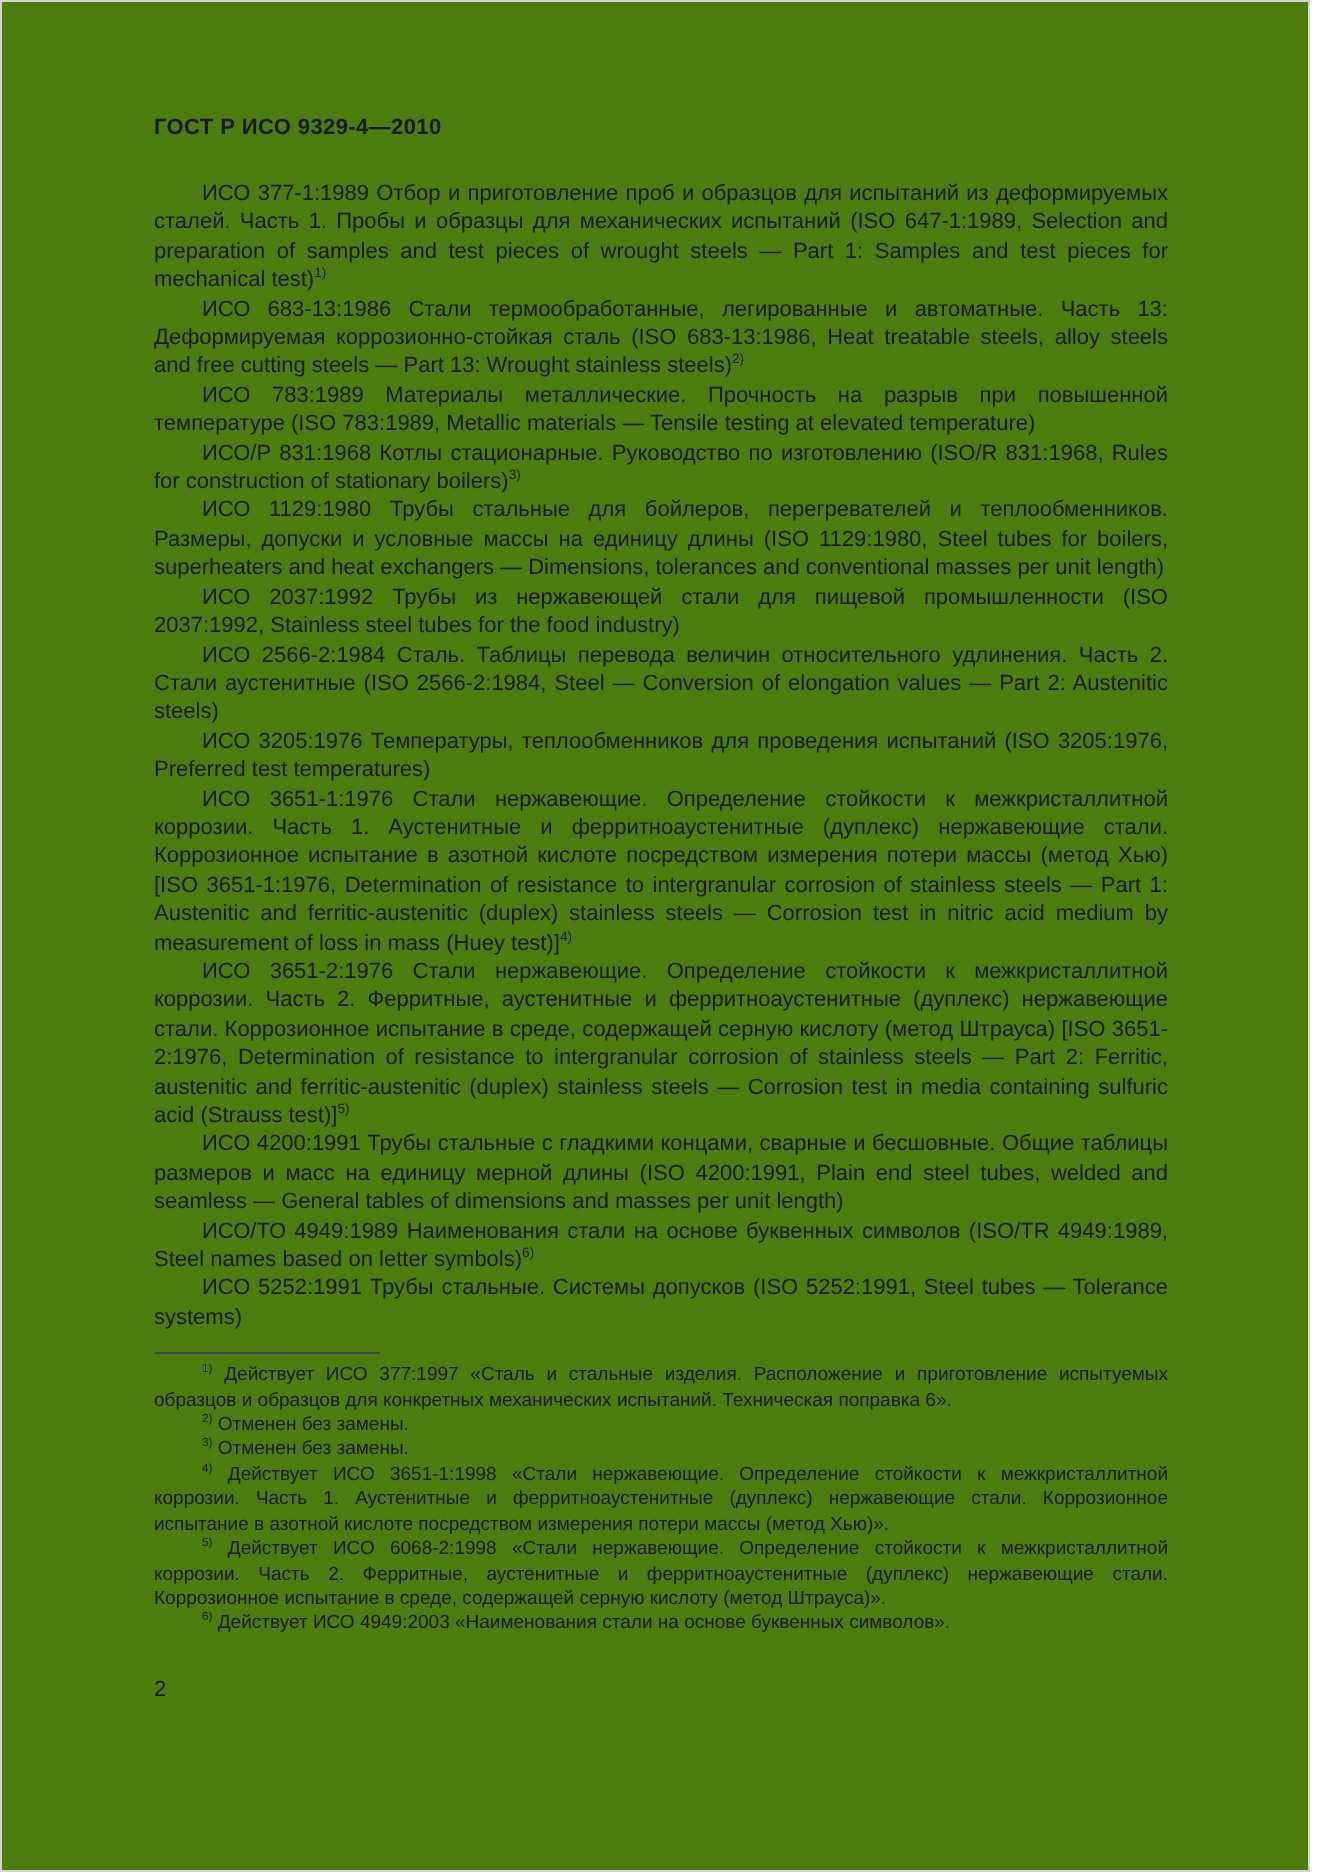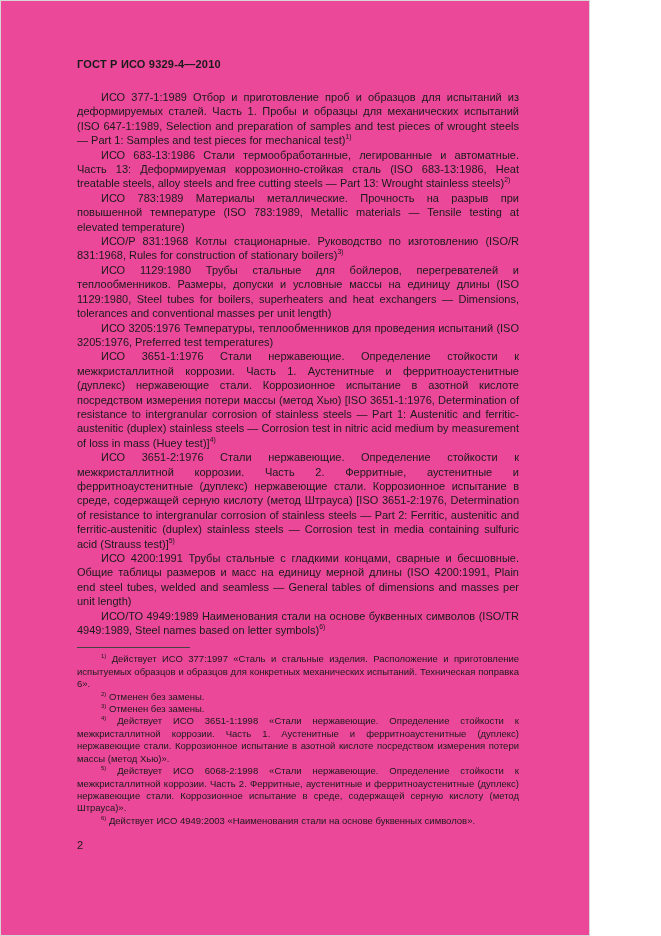--- a/index.html
+++ b/index.html
@@ -1,20 +1,20 @@
 <!DOCTYPE html>
 <html><head>
 <meta charset="utf-8">
 <style>
   * { box-sizing: border-box; }
   html, body { margin: 0; padding: 0; background: #ffffff; }
   .page {
-    width: 590px;
+    width: 655px;
     height: 936px;
-    background: #ec4899;
+    background: #4d7c0f;
     color: #1a1a1a;
     font-family: "Liberation Sans", sans-serif;
     position: relative;
     padding: 57px 70px 0 76px;
     border: 1px solid #d6d6d6;
   }
   .doc-header {
     font-size: 11px;
     font-weight: bold;
     letter-spacing: 0.2px;
@@ -59,25 +59,28 @@
 <div class="page">
 
   <div class="doc-header">ГОСТ Р ИСО 9329-4—2010</div>
 
   <div class="body-text">
     <p class="para"><span>ИСО 377-1:1989 Отбор и приготовление проб и образцов для испытаний из деформируемых сталей. Часть 1. Пробы и образцы для механических испытаний (ISO 647-1:1989, Selection and preparation of samples and test pieces of wrought steels — Part 1: Samples and test pieces for mechanical test)</span><sup class="fnref">1)</sup></p>
     <p class="para"><span>ИСО 683-13:1986 Стали термообработанные, легированные и автоматные. Часть 13: Деформируемая коррозионно-стойкая сталь (ISO 683-13:1986, Heat treatable steels, alloy steels and free cutting steels — Part 13: Wrought stainless steels)</span><sup class="fnref">2)</sup></p>
     <p class="para"><span>ИСО 783:1989 Материалы металлические. Прочность на разрыв при повышенной температуре (ISO 783:1989, Metallic materials — Tensile testing at elevated temperature)</span></p>
     <p class="para"><span>ИСО/Р 831:1968 Котлы стационарные. Руководство по изготовлению (ISO/R 831:1968, Rules for construction of stationary boilers)</span><sup class="fnref">3)</sup></p>
     <p class="para"><span>ИСО 1129:1980 Трубы стальные для бойлеров, перегревателей и теплообменников. Размеры, допуски и условные массы на единицу длины (ISO 1129:1980, Steel tubes for boilers, superheaters and heat exchangers — Dimensions, tolerances and conventional masses per unit length)</span></p>
+    <p class="para"><span>ИСО 2037:1992 Трубы из нержавеющей стали для пищевой промышленности (ISO 2037:1992, Stainless steel tubes for the food industry)</span></p>
+    <p class="para"><span>ИСО 2566-2:1984 Сталь. Таблицы перевода величин относительного удлинения. Часть 2. Стали аустенитные (ISO 2566-2:1984, Steel — Conversion of elongation values — Part 2: Austenitic steels)</span></p>
     <p class="para"><span>ИСО 3205:1976 Температуры, теплообменников для проведения испытаний (ISO 3205:1976, Preferred test temperatures)</span></p>
     <p class="para"><span>ИСО 3651-1:1976 Стали нержавеющие. Определение стойкости к межкристаллитной коррозии. Часть 1. Аустенитные и ферритноаустенитные (дуплекс) нержавеющие стали. Коррозионное испытание в азотной кислоте посредством измерения потери массы (метод Хью) [ISO 3651-1:1976, Determination of resistance to intergranular corrosion of stainless steels — Part 1: Austenitic and ferritic-austenitic (duplex) stainless steels — Corrosion test in nitric acid medium by measurement of loss in mass (Huey test)]</span><sup class="fnref">4)</sup></p>
     <p class="para"><span>ИСО 3651-2:1976 Стали нержавеющие. Определение стойкости к межкристаллитной коррозии. Часть 2. Ферритные, аустенитные и ферритноаустенитные (дуплекс) нержавеющие стали. Коррозионное испытание в среде, содержащей серную кислоту (метод Штрауса) [ISO 3651-2:1976, Determination of resistance to intergranular corrosion of stainless steels — Part 2: Ferritic, austenitic and ferritic-austenitic (duplex) stainless steels — Corrosion test in media containing sulfuric acid (Strauss test)]</span><sup class="fnref">5)</sup></p>
     <p class="para"><span>ИСО 4200:1991 Трубы стальные с гладкими концами, сварные и бесшовные. Общие таблицы размеров и масс на единицу мерной длины (ISO 4200:1991, Plain end steel tubes, welded and seamless — General tables of dimensions and masses per unit length)</span></p>
     <p class="para"><span>ИСО/ТО 4949:1989 Наименования стали на основе буквенных символов (ISO/TR 4949:1989, Steel names based on letter symbols)</span><sup class="fnref">6)</sup></p>
+    <p class="para"><span>ИСО 5252:1991 Трубы стальные. Системы допусков (ISO 5252:1991, Steel tubes — Tolerance systems)</span></p>
   </div>
 
   <div class="footnotes">
     <div class="footnote-rule"></div>
     <p class="footnote"><sup class="fnref">1)</sup> <span>Действует ИСО 377:1997 «Сталь и стальные изделия. Расположение и приготовление испытуемых образцов и образцов для конкретных механических испытаний. Техническая поправка 6».</span></p>
     <p class="footnote"><sup class="fnref">2)</sup> <span>Отменен без замены.</span></p>
     <p class="footnote"><sup class="fnref">3)</sup> <span>Отменен без замены.</span></p>
     <p class="footnote"><sup class="fnref">4)</sup> <span>Действует ИСО 3651-1:1998 «Стали нержавеющие. Определение стойкости к межкристаллитной коррозии. Часть 1. Аустенитные и ферритноаустенитные (дуплекс) нержавеющие стали. Коррозионное испытание в азотной кислоте посредством измерения потери массы (метод Хью)».</span></p>
     <p class="footnote"><sup class="fnref">5)</sup> <span>Действует ИСО 6068-2:1998 «Стали нержавеющие. Определение стойкости к межкристаллитной коррозии. Часть 2. Ферритные, аустенитные и ферритноаустенитные (дуплекс) нержавеющие стали. Коррозионное испытание в среде, содержащей серную кислоту (метод Штрауса)».</span></p>
     <p class="footnote"><sup class="fnref">6)</sup> <span>Действует ИСО 4949:2003 «Наименования стали на основе буквенных символов».</span></p>

